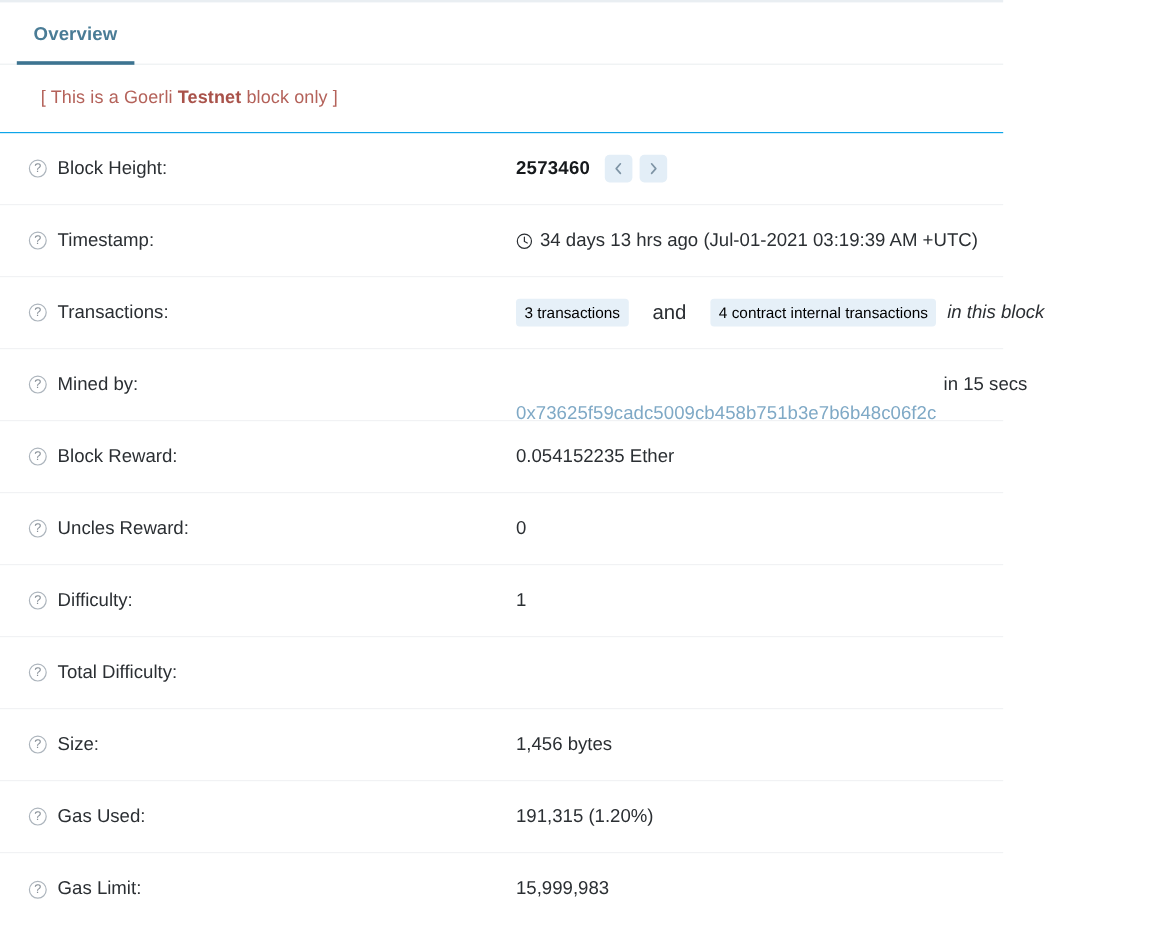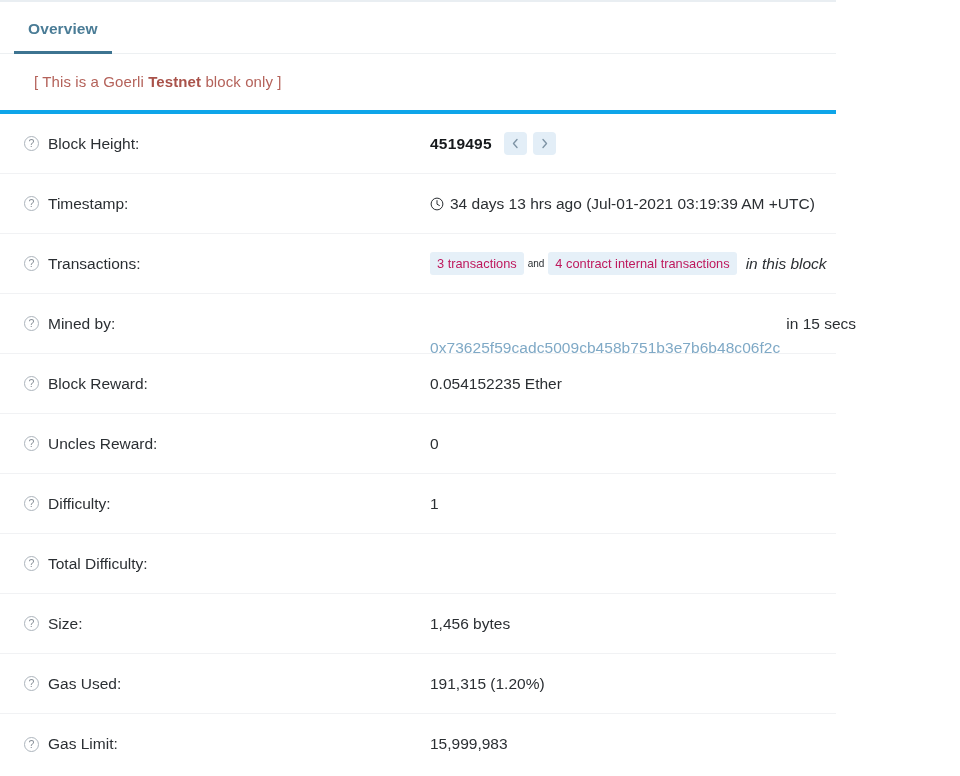--- a/index.html
+++ b/index.html
@@ -41,21 +41,21 @@
     border-bottom: 3px solid #3d7491;
     margin-bottom: -1px;
     background: transparent;
     cursor: pointer;
     white-space: nowrap;
   }
 
   
   .notice-row {
     padding: 19px 0 19px 34px;
-    border-bottom: 4px solid #0ea5e9;
+    border-bottom: 1px solid #0ea5e9;
     box-sizing: border-box;
   }
   .notice {
     font-size: 15px;
     color: #b4625a;
     letter-spacing: 0.1px;
   }
   .notice b { font-weight: bold; color: #a9524a; }
 
   
@@ -121,28 +121,28 @@
     padding: 0;
   }
   .nav-btn svg { display: block; }
 
   
   .clock-icon { margin-right: 6px; display: inline-flex; align-items: center; }
 
   
   .badge {
     background: #e6f0f8;
-    color: #be185d;
+    color: #000000;
     font-size: 12.8px;
     padding: 4px 7px;
     border-radius: 3px;
     cursor: pointer;
     white-space: nowrap;
   }
-  .conj { margin: 0 4px; color: #2b2f33; font-size: 10px; }
+  .conj { margin: 0 20px; color: #2b2f33; font-size: 17px; }
   .tail { margin-left: 9px; font-style: italic; }
 
   .addr-link {
     color: #7fa9c6;
     text-decoration: none;
     cursor: pointer;
     letter-spacing: 0.05px;
     margin-top: 48px;
   }
   .addr-tail { margin-left: 6px; color: #2b2f33; }
@@ -160,21 +160,21 @@
     <span class="notice"><span>[ This is a Goerli </span><b>Testnet</b><span> block only ]</span></span>
   </div>
 
   <div class="rows" id="rows">
       <div class="row">
         <div class="label-cell">
           <span class="help-icon">?</span>
           <span class="label-text">Block Height:</span>
         </div>
         <div class="value-cell">
-          <span class="value-strong">4519495</span>
+          <span class="value-strong">2573460</span>
           <span class="nav-btns">
             <button class="nav-btn" title="‹">
               <span>
                 <svg width="13" height="13" viewBox="0 0 13 13">
                   <path d="M8 2.5 L4.5 6.5 L8 10.5" fill="none" stroke="#7e94a5" stroke-width="1.4" stroke-linecap="round" stroke-linejoin="round"></path>
                 </svg>
               </span>
             </button>
             <button class="nav-btn" title="›">
               <span>

